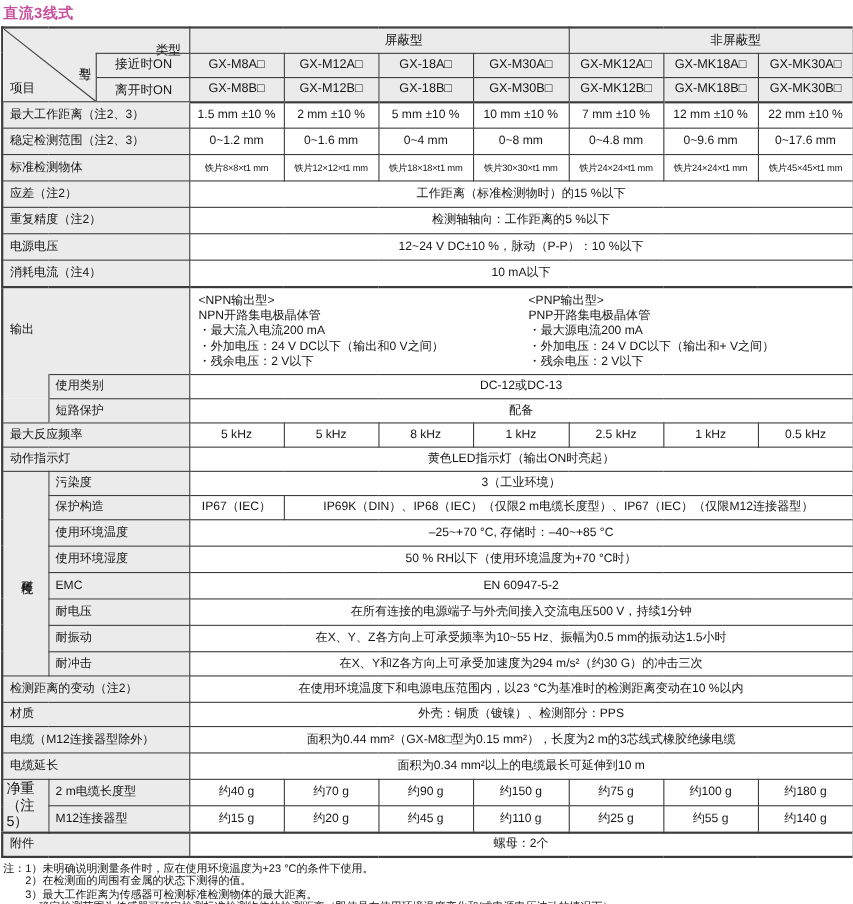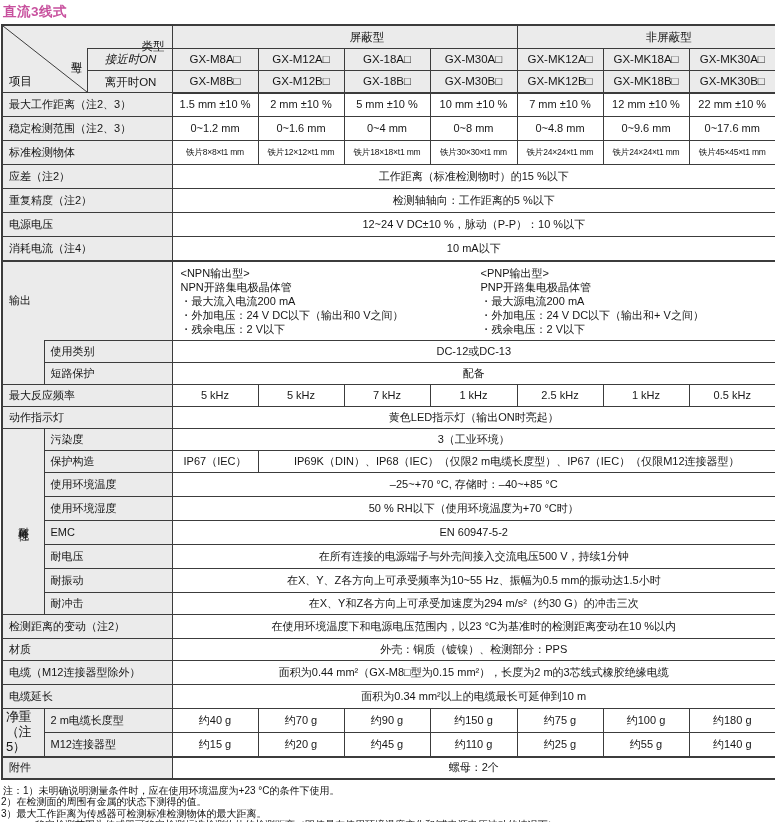--- a/index.html
+++ b/index.html
@@ -32,42 +32,42 @@
 
   
   th.corner { background:#ebebeb; padding:0; position:relative; }
   .corner-box { position:relative; width:100%; height:66px; }
   .corner-box svg { position:absolute; left:0; top:0; }
   .c-type { position:absolute; top:13px; right:7px; font-size:11.5px; }
   .c-item { position:absolute; bottom:4px; left:6px; font-size:11.5px; }
   .c-model { position:absolute; top:27px; left:66px; writing-mode:vertical-rl; text-orientation:upright; font-size:11px; letter-spacing:1px; }
   .c-oncell { position:absolute; left:84px; top:22px; width:86px; height:44px; border-left:1px solid #3c3c3c; border-top:1px solid #3c3c3c; }
   .c-on { height:22px; display:flex; align-items:center; justify-content:center; font-size:11.5px; }
-  .c-on.first { border-bottom:1px solid #3c3c3c;font-style:italic; }
+  .c-on.first { border-bottom:1px solid #3c3c3c; }
 
   
   tr.outmain th, tr.outmain td { border-top-width:2px; }
   th.out-lbl { border-bottom:none; vertical-align:middle; }
   th.gpad { background:#ebebeb; border-top:none; border-bottom:none; }
   td.out-val { background:#fff; text-align:left; vertical-align:top; padding:4px 0 4px 8px; }
   .out-flex { display:flex; }
   .out-col { white-space:pre-line; font-size:11px; line-height:1.28; }
   .out-col.npn { width:300px; }
   .out-col.pnp { flex:1; }
 
   th.vert { padding:0; }
   .vtext { writing-mode:vertical-rl; text-orientation:upright; font-size:10.5px; line-height:1; letter-spacing:1px; margin:0 auto; display:block; width:12px; }
   th.wlabel { background:#ebebeb; font-size:13px; text-align:left; padding:1px 1px 1px 3px; letter-spacing:-0.5px; line-height:1.15; }
 
   tr.acc th, tr.acc td { border-top-width:2px; }
 
   .notes { font-size:10px; line-height:11.5px; margin-top:5px; color:#111; }
   .notes div { white-space:nowrap; }
   .n0 { padding-left:2px; }
-  .nn { }
+  .nn { padding-left:22px; }
   .nc { padding-left:34px; }
 </style>
 </head>
 <body>
 
 <div class="page">
   <div class="title" style="color:#c8519e;">直流3线式</div>
 
   <table class="spec">
     <colgroup>
@@ -192,21 +192,21 @@
     <tr class="r">
       <th class="gpad"></th>
       <th class="sub">短路保护</th>
       <td class="v" colspan="7">配备</td>
     </tr>
 
     <tr class="r">
       <th class="lbl" colspan="2">最大反应频率</th>
       <td class="v">5 kHz</td>
       <td class="v">5 kHz</td>
-      <td class="v">7 kHz</td>
+      <td class="v">8 kHz</td>
       <td class="v">1 kHz</td>
       <td class="v">2.5 kHz</td>
       <td class="v">1 kHz</td>
       <td class="v">0.5 kHz</td>
     </tr>
     <tr class="r">
       <th class="lbl" colspan="2">动作指示灯</th>
       <td class="v" colspan="7">黄色LED指示灯（输出ON时亮起）</td>
     </tr>
 

